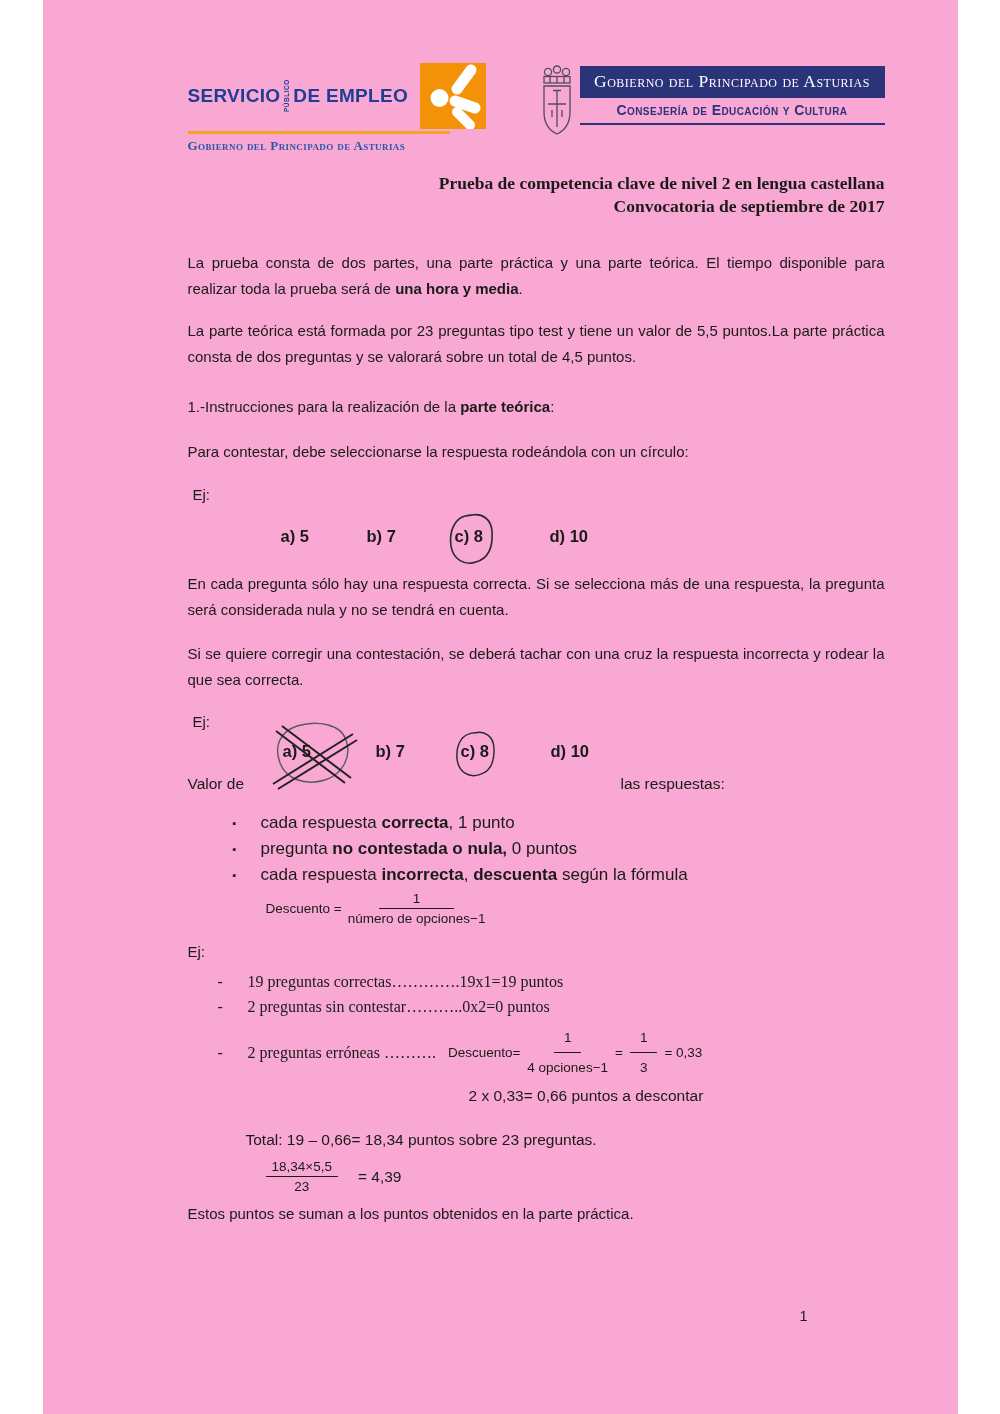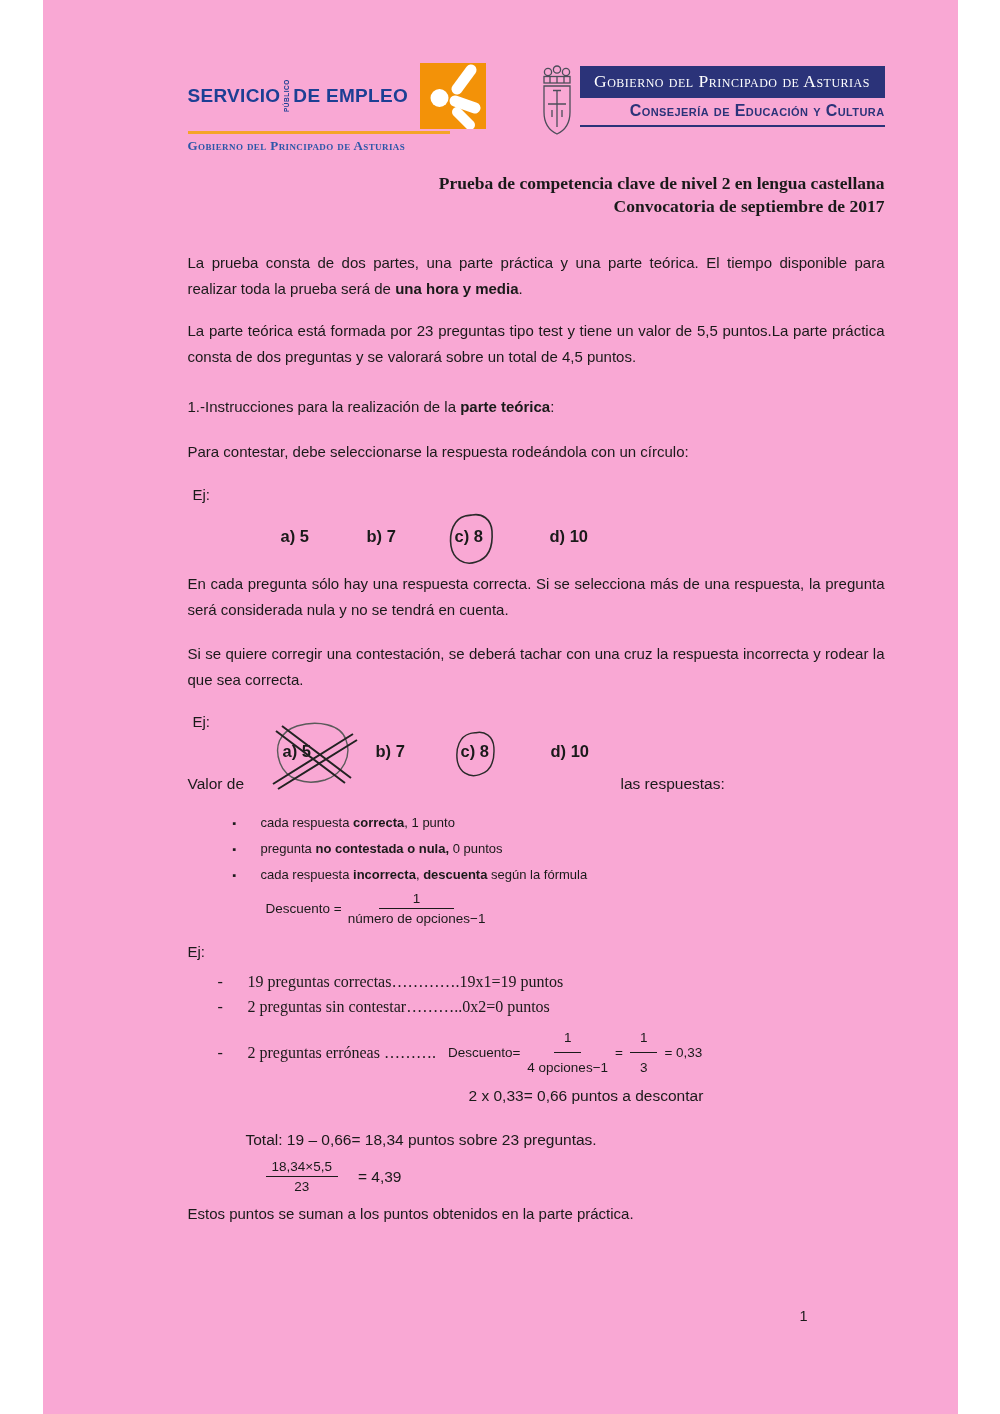--- a/index.html
+++ b/index.html
@@ -22,22 +22,22 @@
   .ll-rule { height:3px; background:#f5a428; width:262px; margin-top:1px; }
   .ll-sub { font-family:"Liberation Serif", serif; font-variant:small-caps; font-weight:bold;
             color:#2b57a8; font-size:13px; margin-top:4px; letter-spacing:.4px; white-space:nowrap; }
 
   .logo-right { display:flex; align-items:flex-start; }
   .crest { width:42px; height:80px; margin-right:2px; margin-top:2px; flex:0 0 auto; }
   .rl-col { width:305px; }
   .rl-banner { background:#2b3379; color:#ffffff; font-family:"Liberation Serif", serif;
                font-variant:small-caps; font-size:17.5px; text-align:center; padding:5px 0 6px;
                letter-spacing:.5px; margin-top:4px; white-space:nowrap; }
-  .rl-sub { color:#2b3379; font-variant:small-caps; font-weight:bold; text-align:right;
-            font-size:16px; padding:4px 0 5px; letter-spacing:.4px; white-space:nowrap; }
+  .rl-sub { color:#2b3379; font-variant:small-caps; font-weight:bold; text-align:center;
+            font-size:14px; padding:4px 0 5px; letter-spacing:.4px; white-space:nowrap; }
   .rl-rule { height:2px; background:#2b3379; }
 
   
   .doc-title { text-align:right; font-family:"Liberation Serif", serif; font-weight:bold;
                font-size:17.5px; line-height:23px; margin-top:18px; }
   .main-heading { font-size:28px; font-weight:bold; text-align:center; margin-top:40px;
                   letter-spacing:-.3px; }
 
   
   p.body { font-size:15px; line-height:26px; }
@@ -70,21 +70,21 @@
   .circle-svg { position:absolute; left:-10px; top:-15px; width:54px; height:56px; z-index:0; }
   .crossed { position:relative; }
   .crossed .ctext { position:relative; z-index:0; }
   .cross-svg { position:absolute; left:-18px; top:-26px; width:100px; height:78px; z-index:1; }
 
   .valor-row { position:relative; margin-top:-2px; font-size:15.5px; line-height:26px; }
   .valor-right { position:absolute; left:433px; top:0; }
 
   
   .bullets { list-style:none; margin-top:13px; padding-left:73px; }
-  .bullets li { position:relative; font-size:13px; line-height:26px; }
+  .bullets li { position:relative; font-size:17px; line-height:26px; }
   .bullets li::before { content:"▪"; position:absolute; left:-28px; top:0; font-size:11px; }
 
   
   .frac { display:inline-flex; flex-direction:column; align-items:center; vertical-align:middle; }
   .frac .num { border-bottom:1.3px solid #1a1a1a; padding:0 34px 2px; text-align:center; }
   .frac .den { padding-top:2px; white-space:nowrap; }
   .formula1 { display:flex; align-items:center; margin-top:3px; padding-left:78px; font-size:13.5px; }
   .formula1 .lhs { margin-right:6px; }
 
   

